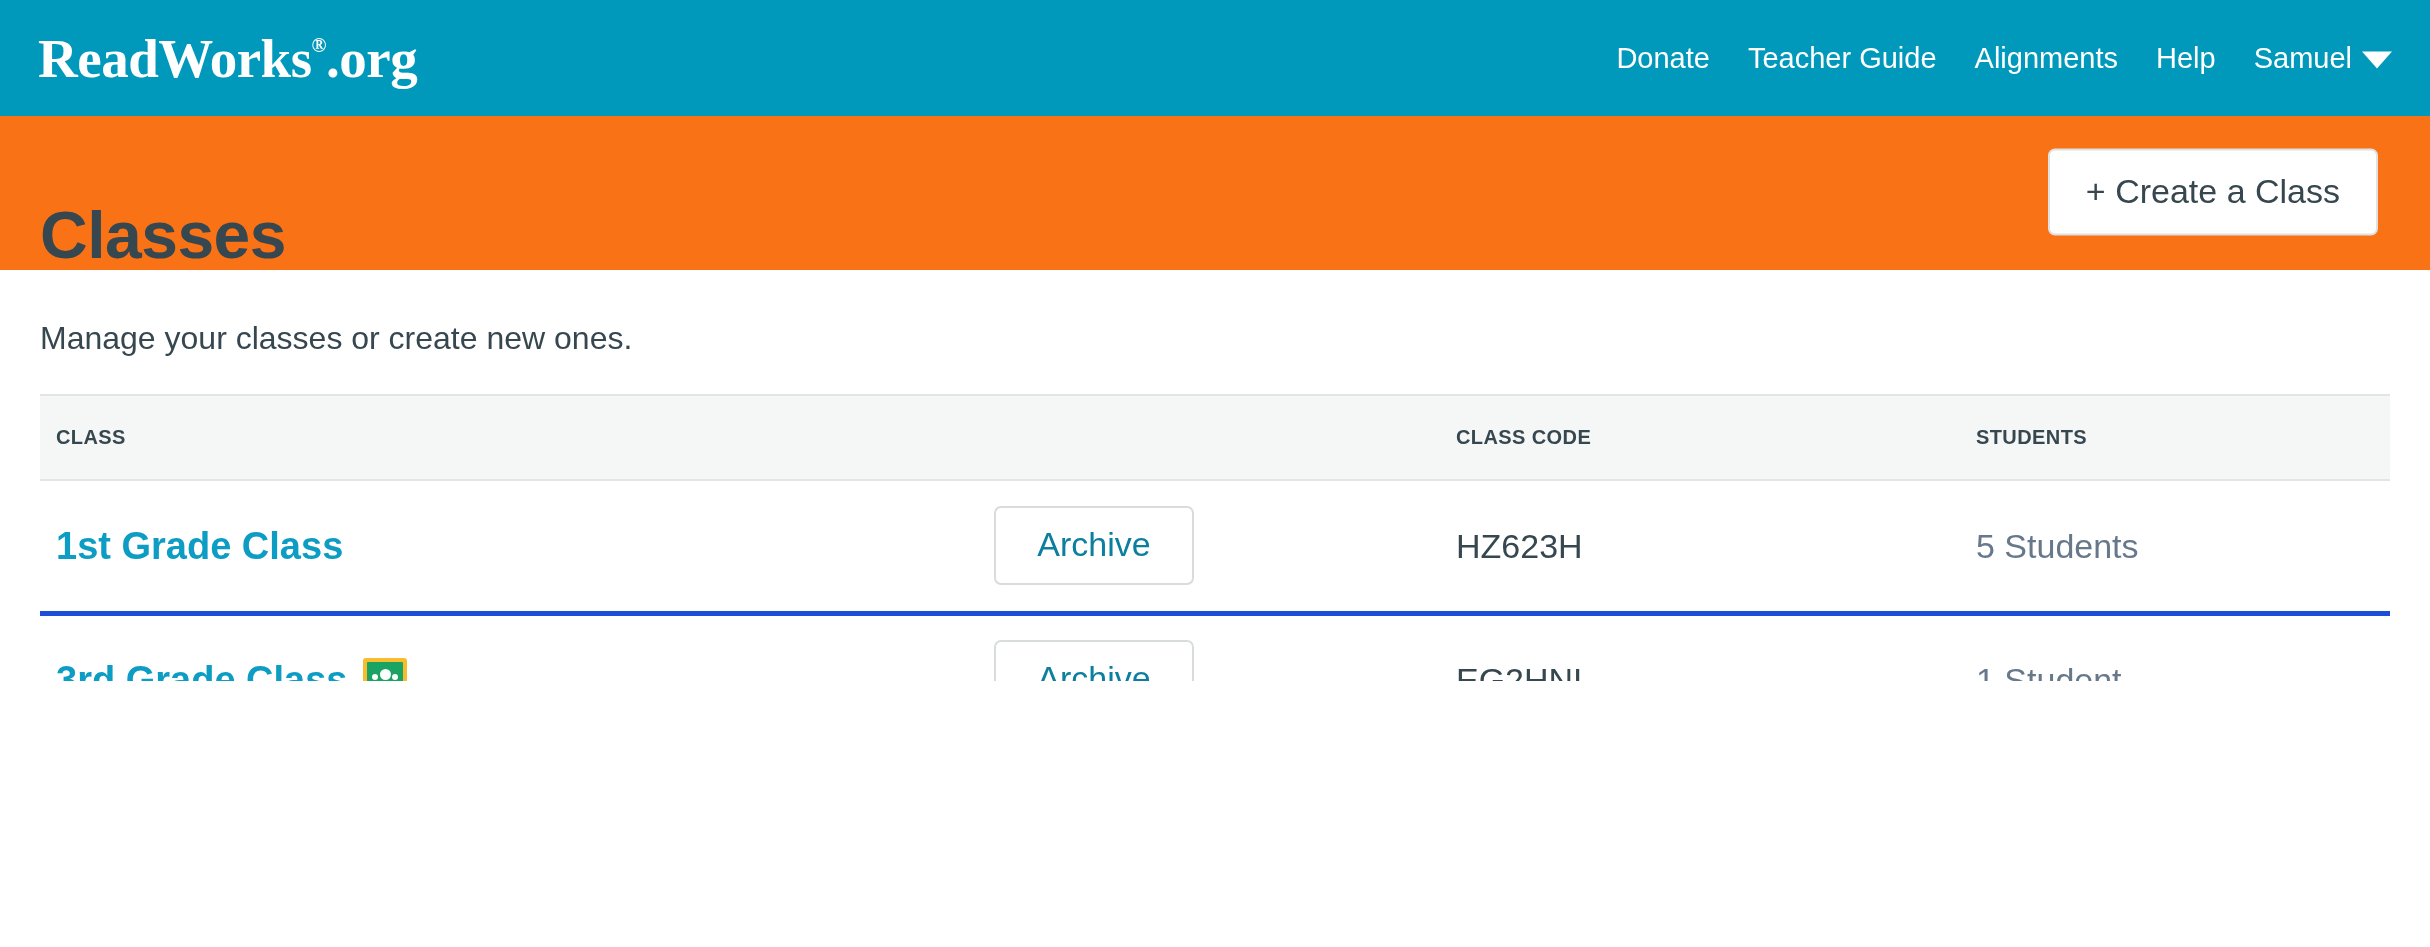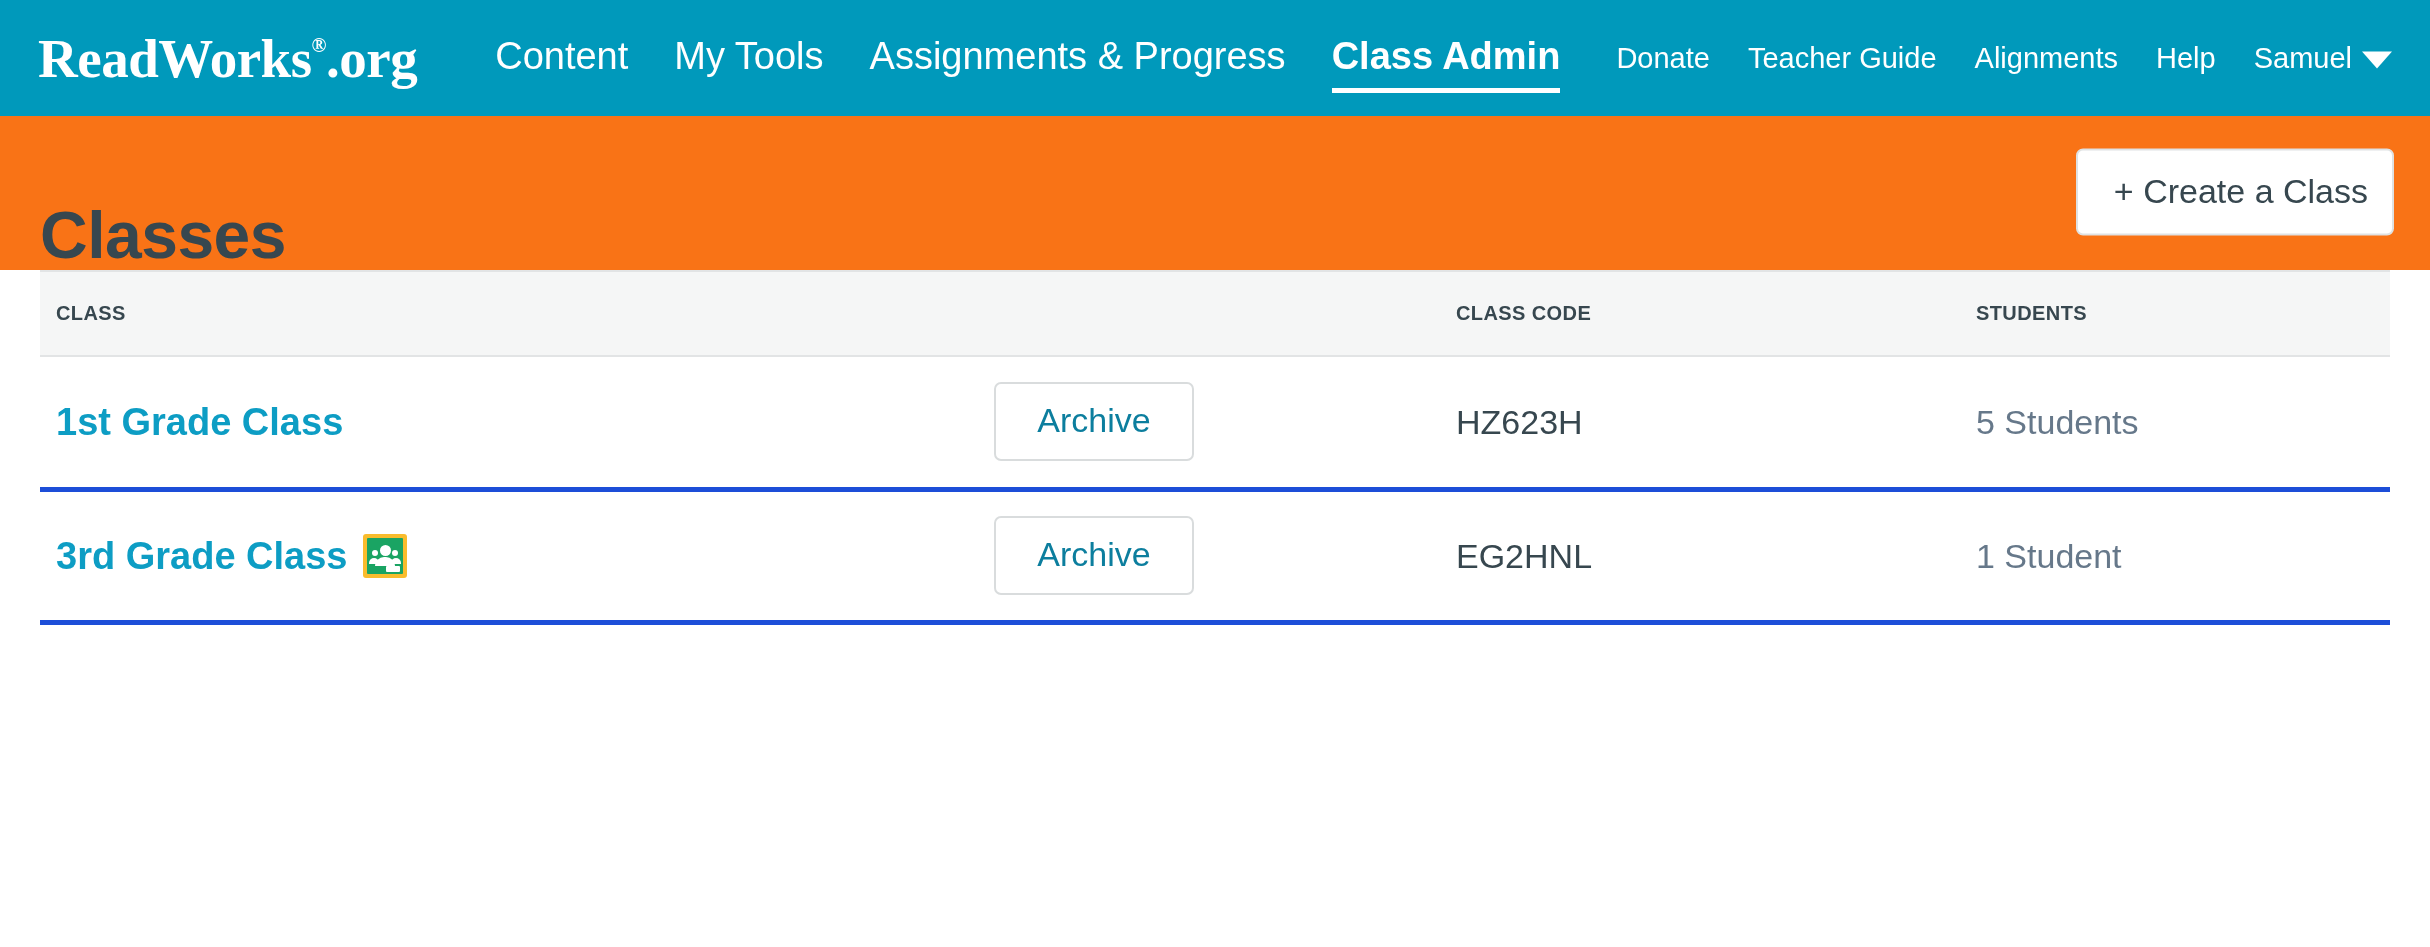--- a/index.html
+++ b/index.html
@@ -120,29 +120,29 @@
   }
   .page-title {
     font-size: 66px;
     font-weight: bold;
     color: #37474f;
     letter-spacing: -0.5px;
     line-height: 1;
   }
   .create-btn {
     position: absolute;
-    right: 36px;
+    right: 52px;
     top: 50%;
     transform: translateY(-50%);
     background: #ffffff;
     border: 2px solid #dfe2e3;
     border-radius: 7px;
     color: #37474f;
     font-size: 34px;
-    padding: 21px 24px 23px 36px;
+    padding: 21px 36px 23px 36px;
     cursor: pointer;
     white-space: nowrap;
     font-family: "Liberation Sans", sans-serif;
   }
 
   
   .content {
     padding: 0 40px;
     background: #ffffff;
   }
@@ -319,46 +319,41 @@
 <div class="page">
 
   <div class="topbar">
 
     <div class="logo">
       <span>ReadWorks</span>
         <span class="reg">®</span>
         <span>.org</span>
     </div>
 
-    <div class="nav-main">
-      <div class="nav-item">Content</div>
-      <div class="nav-item">My Tools</div>
-      <div class="nav-item">Assignments &amp; Progress</div>
-      <div class="nav-item active">Class Admin</div>
-    </div>
 
     <div class="nav-right">
       <div class="nav-item">Donate</div>
       <div class="nav-item">Teacher Guide</div>
       <div class="nav-item">Alignments</div>
       <div class="nav-item">Help</div>
       <div class="user">
         <span class="nav-item">Samuel</span>
         <span class="caret"></span>
       </div>
     </div>
   </div>
 
   <div class="titlebar">
     <div class="page-title">Classes</div>
     <button class="create-btn">+ Create a Class</button>
   </div>
 
   <div class="content">
 
+    <div class="subtitle">Manage your classes or create new ones.</div>
 
     <table class="tbl">
       <colgroup>
         <col class="col-class">
         <col class="col-archive">
         <col class="col-code">
         <col class="col-students">
       </colgroup>
       <thead>
         <tr>

